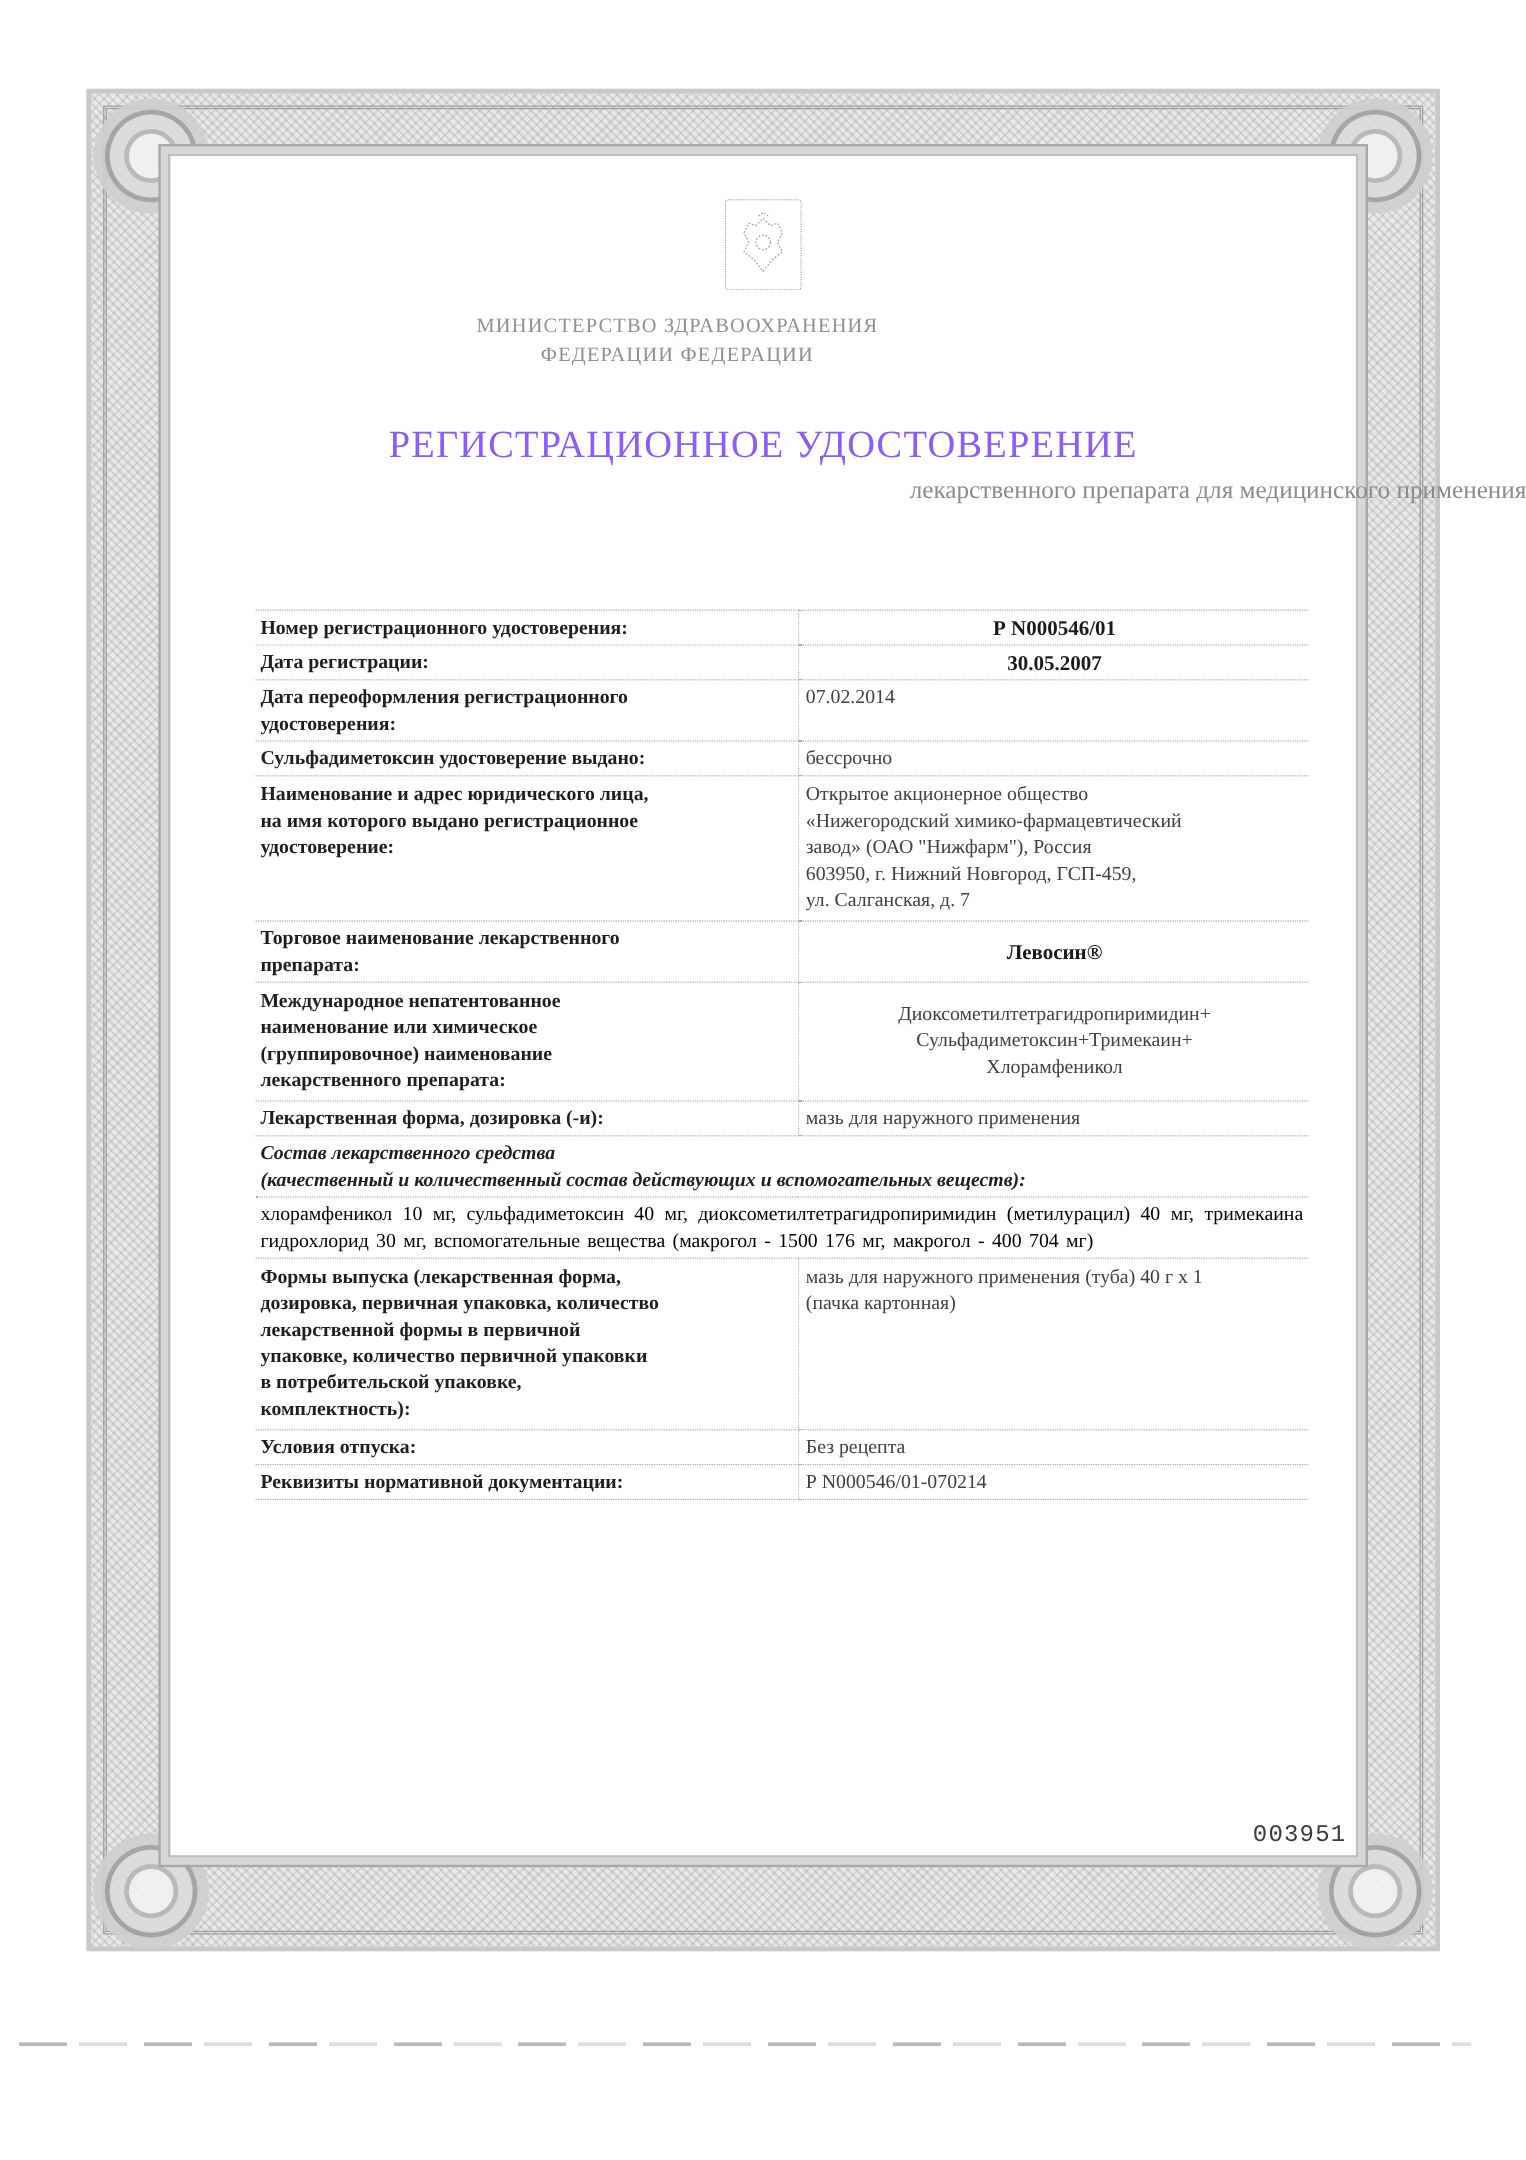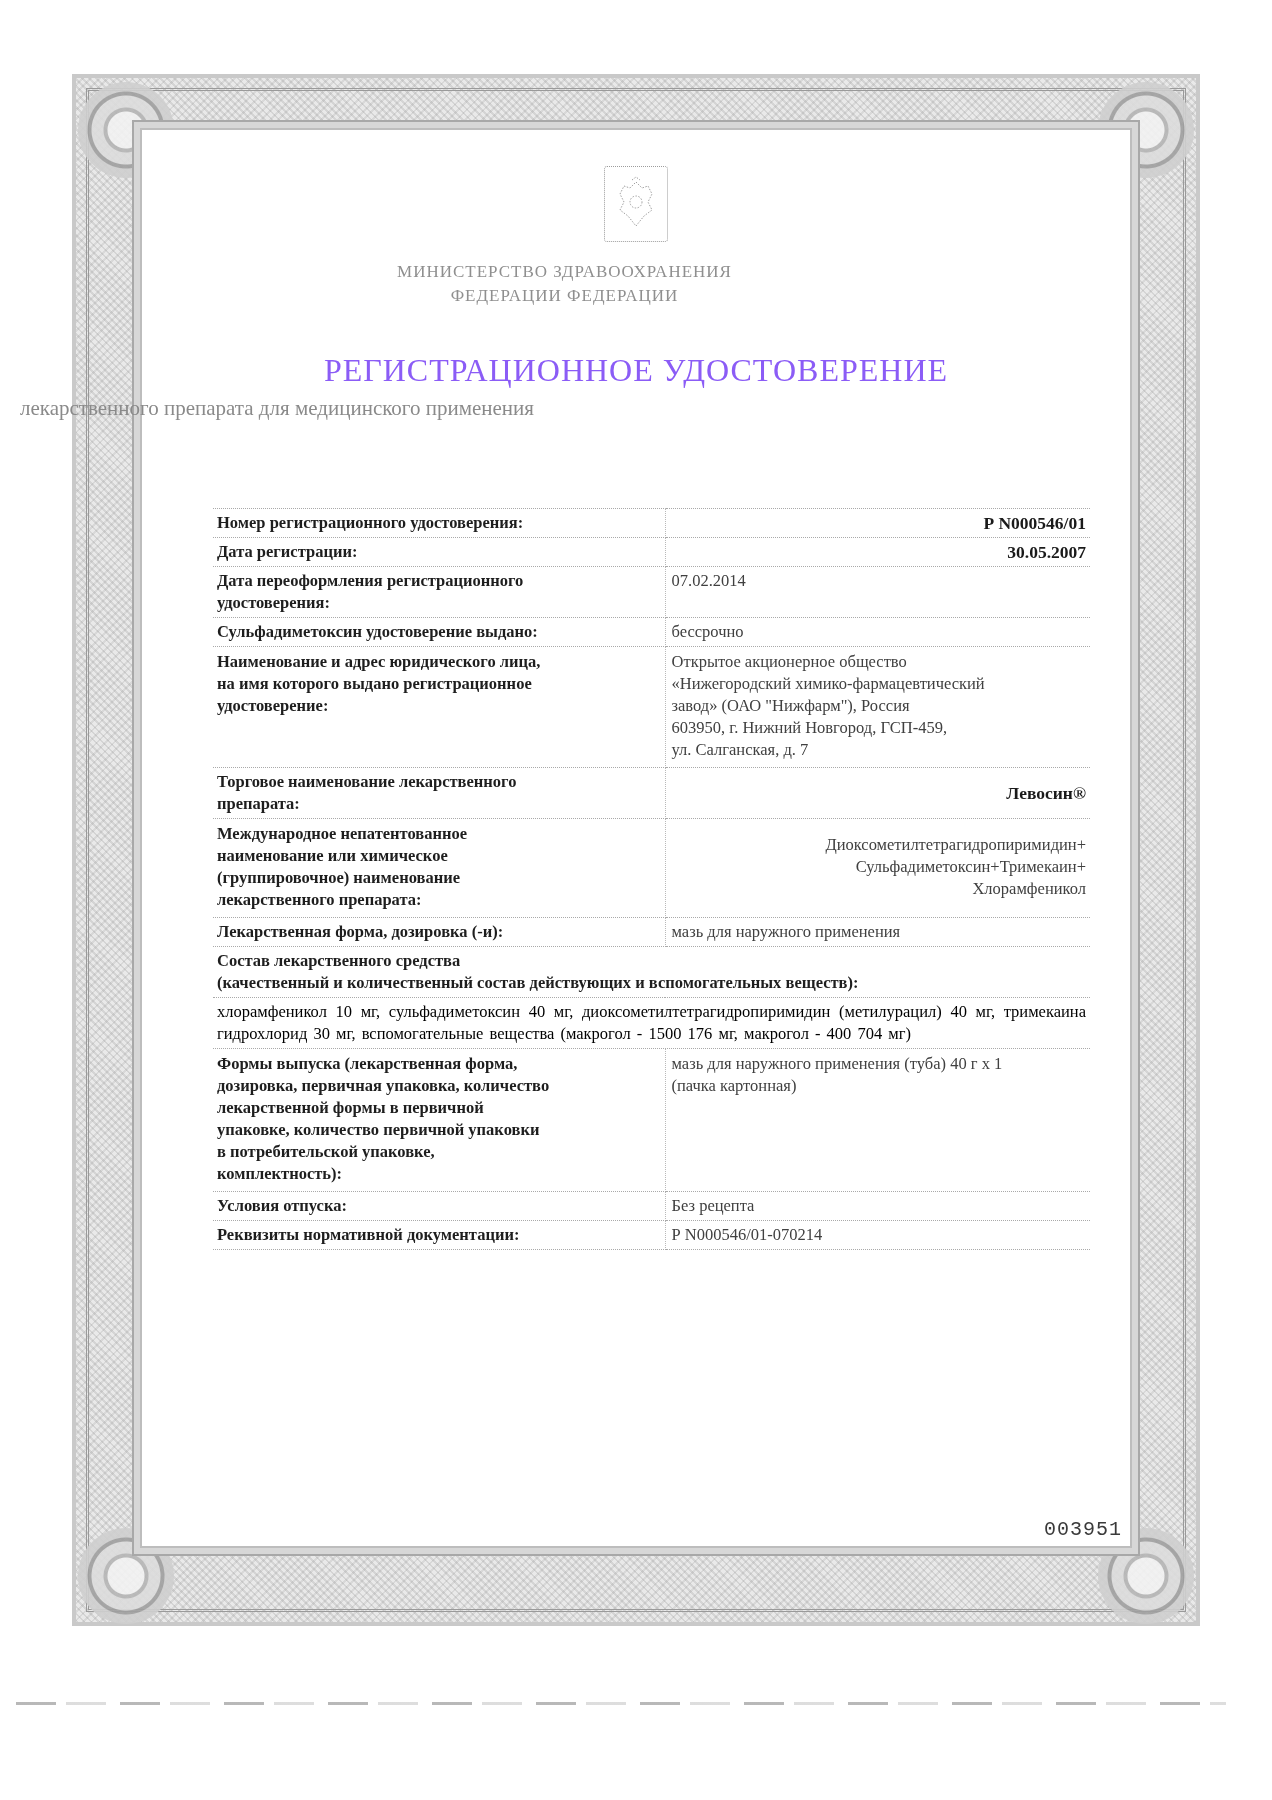--- a/index.html
+++ b/index.html
@@ -54,41 +54,41 @@
     font-size: 17px; letter-spacing: 1px; color: #8f8f8f;
   }
   .ministry.l1 { top: 262px; }
   .ministry.l2 { top: 286px; }
 
   .doc-title {
     position: absolute; left: 0; width: 1272px; top: 352px; text-align: center;
     font-size: 32px; letter-spacing: 1px; color: #8b5cf6;
   }
   .doc-subtitle {
-    position: absolute; left: 0; width: 1272px; top: 396px; text-align: left;
-    font-size: 21px; color: #8a8a8a; padding-left: 20px;
+    position: absolute; left: 0; width: 1272px; top: 396px; text-align: right;
+    font-size: 21px; color: #8a8a8a; padding-left: 40px;
   }
 
   
   .reg-table {
     position: absolute; left: 213px; top: 508px; width: 877px;
     border-collapse: collapse;
     font-size: 16.5px; line-height: 22px;
   }
   .reg-table td {
     border-top: 1px dotted #a9a9a9;
     border-bottom: 1px dotted #a9a9a9;
     vertical-align: top;
     padding: 3px 4px 3px 4px;
   }
   .reg-table td.lbl { width: 452px; font-weight: bold; color: #1e1e1e; border-right: 1px dotted #b9b9b9; }
   .reg-table td.val { color: #404040; padding-left: 6px; }
-  .reg-table td.val.center { text-align: right; }
+  .reg-table td.val.center { text-align: center; }
   .reg-table td.val.strong { font-weight: bold; color: #1a1a1a; font-size: 17.5px; }
-  .reg-table td.span { font-weight: bold; color: #1e1e1e; }
+  .reg-table td.span { font-weight: bold; color: #1e1e1e; font-style: italic; }
   .reg-table td.comp { text-align: justify; text-align-last: left; color: #000000; word-spacing: 2px; margin-top: 13px; }
   .reg-table tr.tall td { padding-top: 4px; padding-bottom: 6px; }
   .line { display: block; }
 
   .serial {
     position: absolute; left: 1044px; top: 1518px;
     font-family: "Liberation Mono", "DejaVu Sans Mono", monospace;
     font-size: 20px; color: #3a3a3a; letter-spacing: 1px;
   }
 </style>

